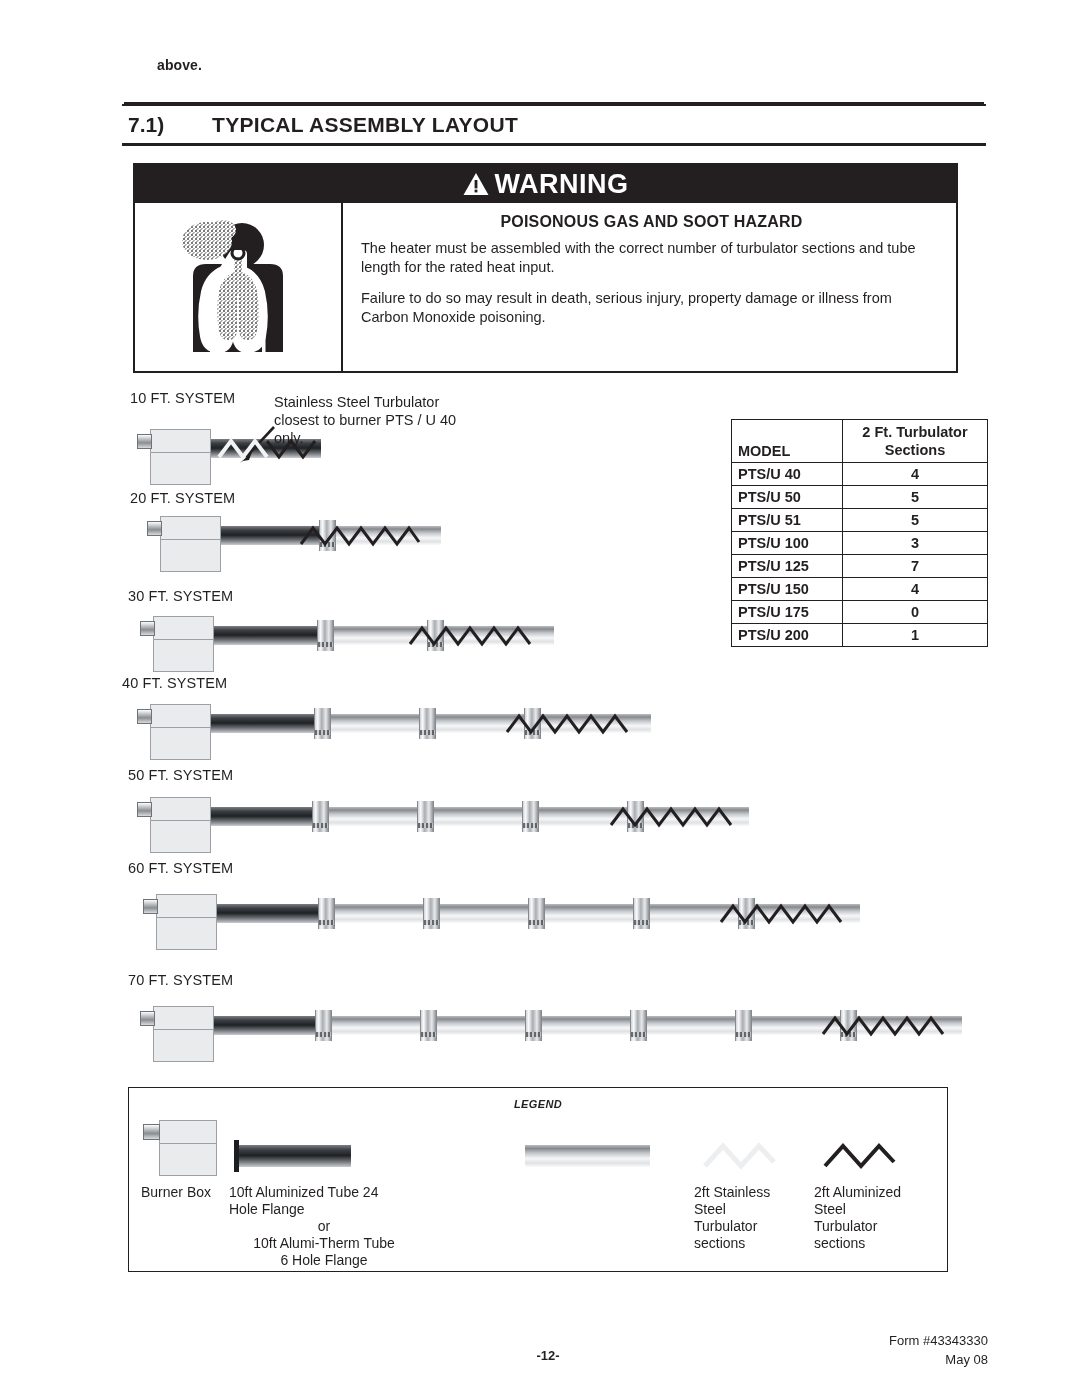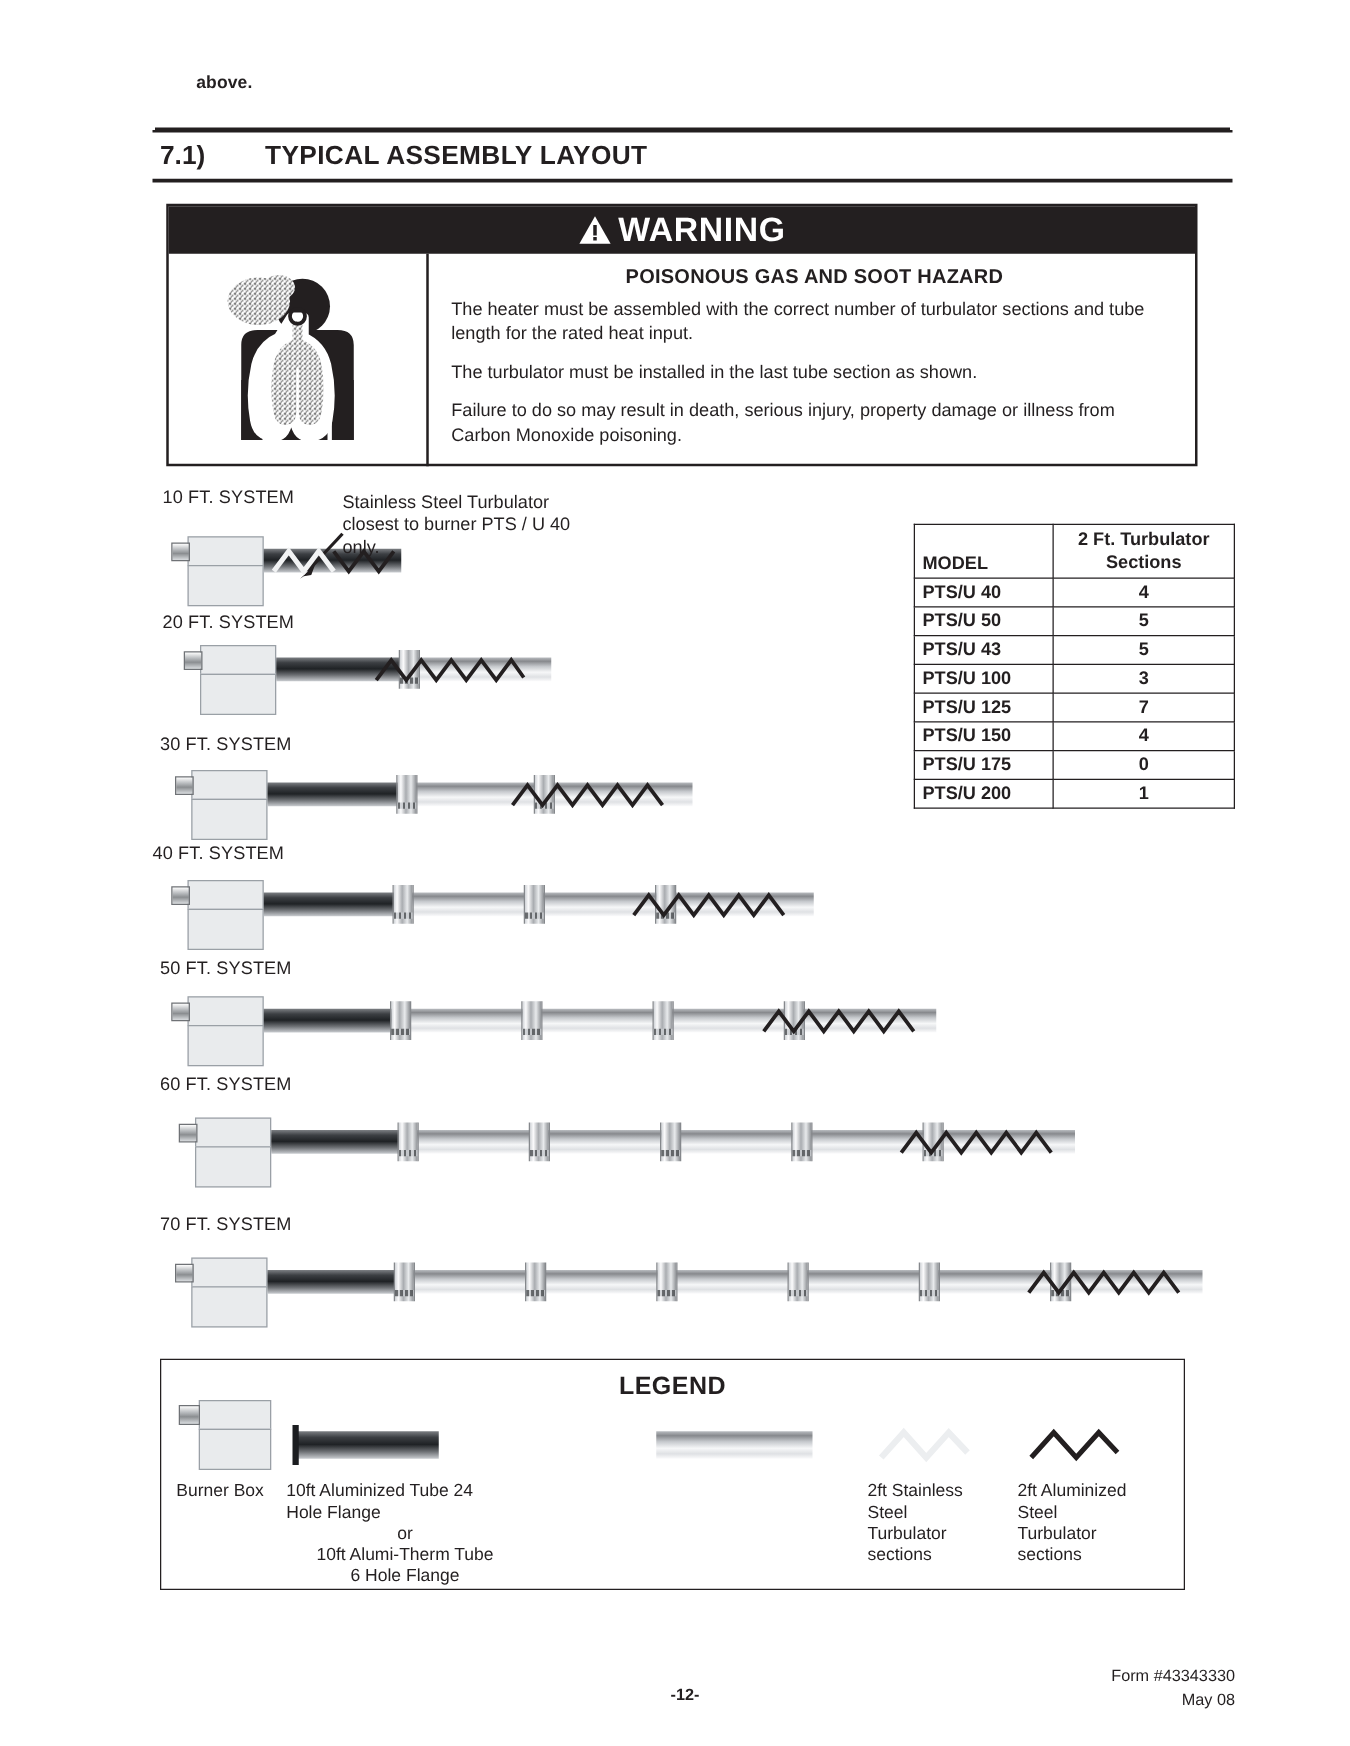--- a/index.html
+++ b/index.html
@@ -136,22 +136,22 @@
   .model-table .hdr-sections { text-align:center; vertical-align:top; line-height:1.25; }
   .model-table .c-model { text-align:left; }
   .model-table .c-val { text-align:center; }
 
   
   .legend-box {
     position:absolute; left:128px; top:1087px; width:820px; height:185px;
     border:1.5px solid #231f20; background:#fff;
   }
   .legend-title {
-    text-align:center; font-size:20px; font-weight:bold;
-    letter-spacing:.4px; margin-top:10px;
+    text-align:center; font-size:11px; font-weight:bold;
+    letter-spacing:.4px; margin-top:10px;font-style:italic;
   }
   .legend-cols {
     position:absolute; left:0; top:30px; width:100%; height:150px;
   }
   .legend-col { position:absolute; top:0; }
   .legend-icon {
     position:relative; height:62px;
   }
   .legend-caption {
     font-size:14px; line-height:1.22; margin-top:4px;
@@ -214,21 +214,20 @@
 
           <ellipse cx="44" cy="27" rx="25" ry="19" fill="url(#soot)"></ellipse>
           <ellipse cx="60" cy="16" rx="13" ry="10" fill="url(#soot)"></ellipse>
 
           <circle cx="75" cy="39" r="6" fill="none" stroke="#231f20" stroke-width="3"></circle>
         </svg>
       </div>
       <div class="warning-text">
         <div class="warning-title">POISONOUS GAS AND SOOT HAZARD</div>
         <p class="warning-para">The heater must be assembled with the correct number of turbulator sections and tube length for the rated heat input.</p>
-        <p class="warning-para">The turbulator must be installed in the last tube section as shown.</p>
         <p class="warning-para">Failure to do so may result in death, serious injury, property damage or illness from Carbon Monoxide poisoning.</p>
       </div>
     </div>
   </div>
 
   <div class="sys-label" style="left:130px; top:390px;">10 FT. SYSTEM</div>
   <div class="assembly" style="left:137px; top:425px; width:330px;">
     <div class="burner">
       <div class="bbox-top"></div>
         <div class="bbox-bot"></div>
@@ -380,21 +379,21 @@
     </tr>
     <tr>
       <td class="c-model">PTS/U 40</td>
       <td class="c-val">4</td>
     </tr>
     <tr>
       <td class="c-model">PTS/U 50</td>
       <td class="c-val">5</td>
     </tr>
     <tr>
-      <td class="c-model">PTS/U 43</td>
+      <td class="c-model">PTS/U 51</td>
       <td class="c-val">5</td>
     </tr>
     <tr>
       <td class="c-model">PTS/U 100</td>
       <td class="c-val">3</td>
     </tr>
     <tr>
       <td class="c-model">PTS/U 125</td>
       <td class="c-val">7</td>
     </tr>

